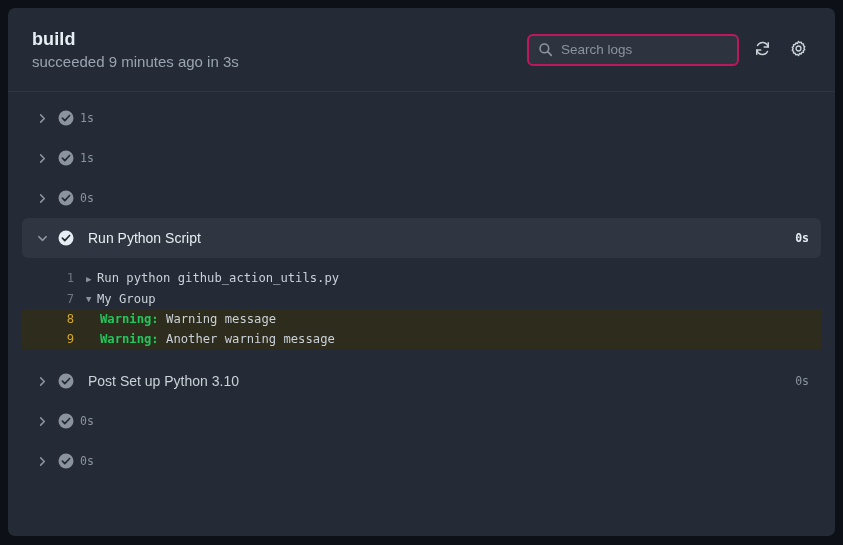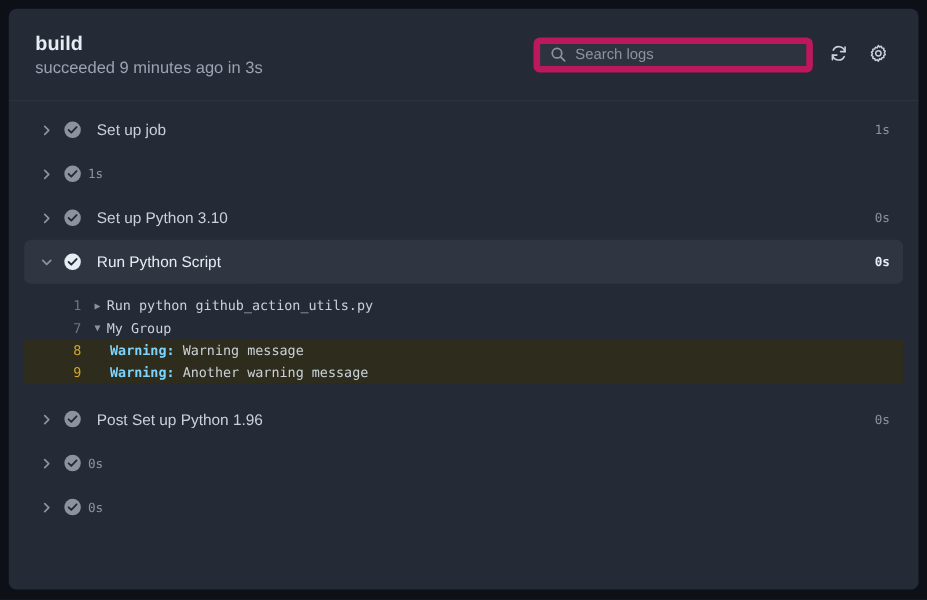--- a/index.html
+++ b/index.html
@@ -47,25 +47,25 @@
   .job-status {
     color: #9aa4b0;
     font-size: 15px;
     line-height: 18px;
     margin-top: 3px;
   }
 
   .header-right { display: flex; align-items: center; gap: 10px; }
 
   .search-box {
-    width: 254px;
+    width: 212px;
     height: 32px;
     box-sizing: border-box;
     background: #2d3440;
-    border: 6px solid #be185d;
+    border: 2px solid #be185d;
     border-radius: 6px;
     display: flex;
     align-items: center;
     padding: 0 9px;
     gap: 8px;
   }
   .search-box svg { flex: 0 0 auto; display: block; }
   .search-input {
     background: transparent;
     border: none;
@@ -179,21 +179,21 @@
     padding-right: 12px;
   }
   .log-arrow {
     display: inline-block;
     width: 11px;
     color: #8b949e;
     font-size: 9px;
     vertical-align: middle;
   }
   .tag { font-weight: bold; }
-  .tag-warning { color: #7dd3fc; }
+  .tag-warning { color: #22c55e; }
   .tag-error   { color: #f85149; }
   .tag-notice  { color: #e6edf3; }
   .indent { display: inline-block; width: 14px; }
 </style>
 </head>
 <body>
 
 <div class="panel">
 
   <div class="header">
@@ -242,21 +242,20 @@
         <svg width="11" height="11" viewBox="0 0 12 12" fill="none" stroke="currentColor" stroke-width="1.7" stroke-linecap="round" stroke-linejoin="round">
             <polyline points="4,2 8,6 4,10"></polyline>
           </svg>
       </span>
       <span class="status-icon">
         <svg width="16" height="16" viewBox="0 0 16 16">
             <circle cx="8" cy="8" r="7.5" fill="#8b949e"></circle>
             <polyline points="4.4,8.2 6.8,10.6 11.6,5.5" fill="none" stroke="#242b36" stroke-width="1.7" stroke-linecap="round" stroke-linejoin="round"></polyline>
           </svg>
       </span>
-      <span class="step-label">Set up job</span>
       <span class="step-duration">1s</span>
     </div>
 
     <div class="step-row">
       <span class="chev">
         <svg width="11" height="11" viewBox="0 0 12 12" fill="none" stroke="currentColor" stroke-width="1.7" stroke-linecap="round" stroke-linejoin="round">
             <polyline points="4,2 8,6 4,10"></polyline>
           </svg>
       </span>
       <span class="status-icon">
@@ -273,21 +272,20 @@
         <svg width="11" height="11" viewBox="0 0 12 12" fill="none" stroke="currentColor" stroke-width="1.7" stroke-linecap="round" stroke-linejoin="round">
             <polyline points="4,2 8,6 4,10"></polyline>
           </svg>
       </span>
       <span class="status-icon">
         <svg width="16" height="16" viewBox="0 0 16 16">
             <circle cx="8" cy="8" r="7.5" fill="#8b949e"></circle>
             <polyline points="4.4,8.2 6.8,10.6 11.6,5.5" fill="none" stroke="#242b36" stroke-width="1.7" stroke-linecap="round" stroke-linejoin="round"></polyline>
           </svg>
       </span>
-      <span class="step-label">Set up Python 3.10</span>
       <span class="step-duration">0s</span>
     </div>
 
     <div class="step-row expanded">
       <span class="chev">
         <svg width="11" height="11" viewBox="0 0 12 12" fill="none" stroke="currentColor" stroke-width="1.7" stroke-linecap="round" stroke-linejoin="round">
             <polyline points="2,4 6,8 10,4"></polyline>
           </svg>
       </span>
       <span class="status-icon">
@@ -331,21 +329,21 @@
         <svg width="11" height="11" viewBox="0 0 12 12" fill="none" stroke="currentColor" stroke-width="1.7" stroke-linecap="round" stroke-linejoin="round">
             <polyline points="4,2 8,6 4,10"></polyline>
           </svg>
       </span>
       <span class="status-icon">
         <svg width="16" height="16" viewBox="0 0 16 16">
             <circle cx="8" cy="8" r="7.5" fill="#8b949e"></circle>
             <polyline points="4.4,8.2 6.8,10.6 11.6,5.5" fill="none" stroke="#242b36" stroke-width="1.7" stroke-linecap="round" stroke-linejoin="round"></polyline>
           </svg>
       </span>
-      <span class="step-label">Post Set up Python 1.96</span>
+      <span class="step-label">Post Set up Python 3.10</span>
       <span class="step-duration">0s</span>
     </div>
 
     <div class="step-row">
       <span class="chev">
         <svg width="11" height="11" viewBox="0 0 12 12" fill="none" stroke="currentColor" stroke-width="1.7" stroke-linecap="round" stroke-linejoin="round">
             <polyline points="4,2 8,6 4,10"></polyline>
           </svg>
       </span>
       <span class="status-icon">

